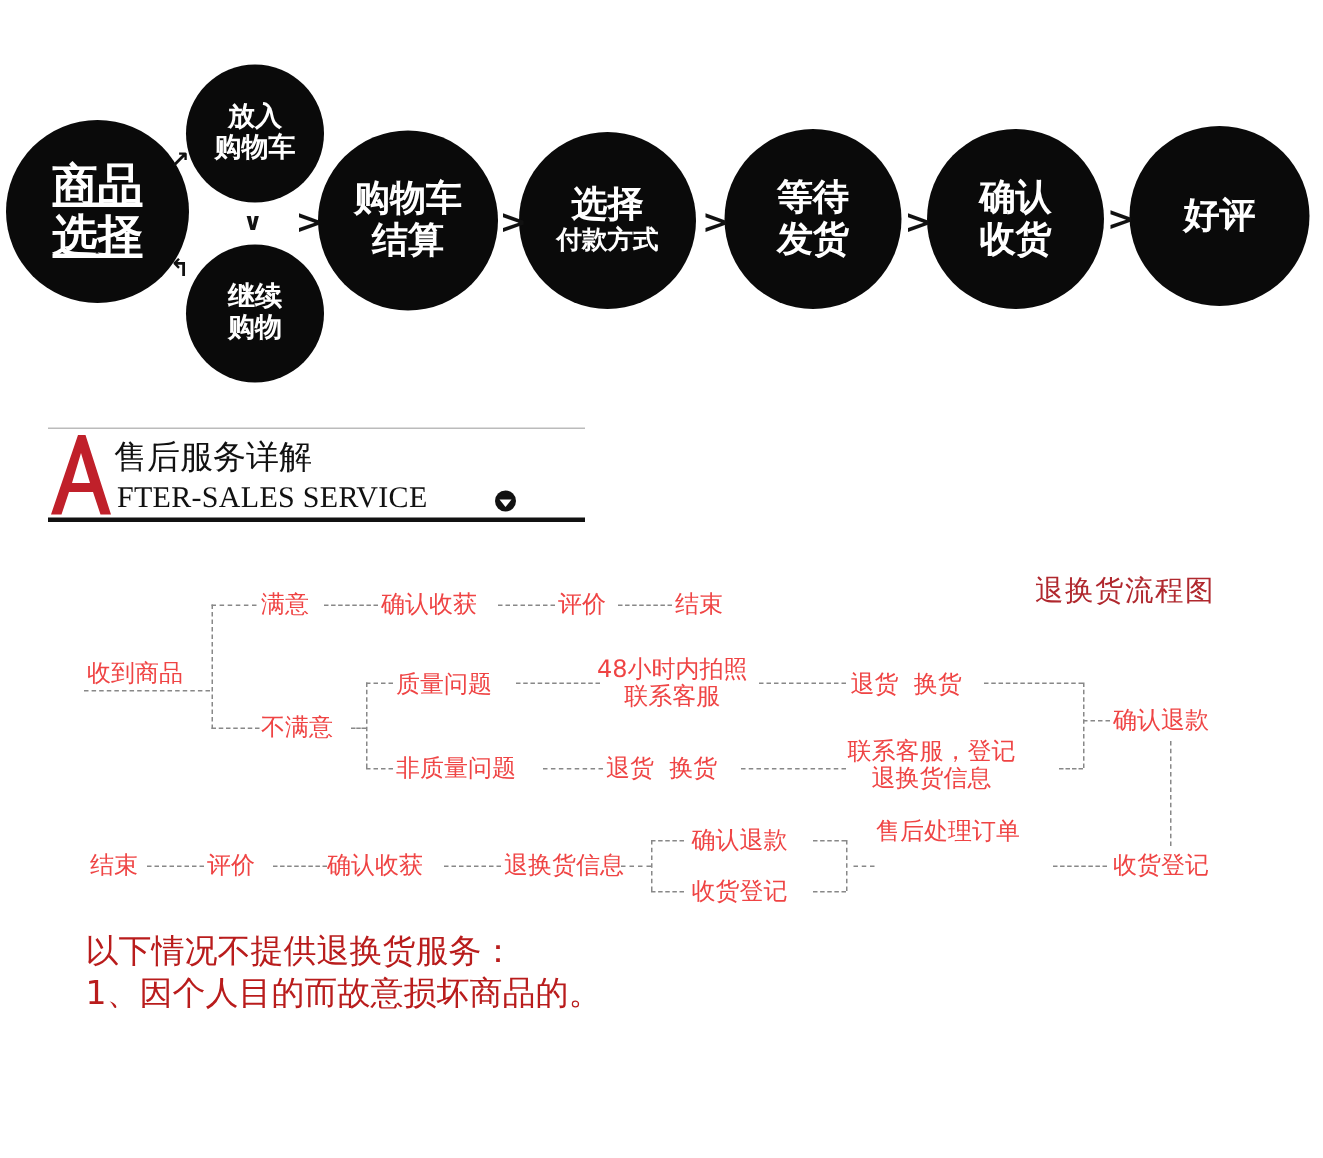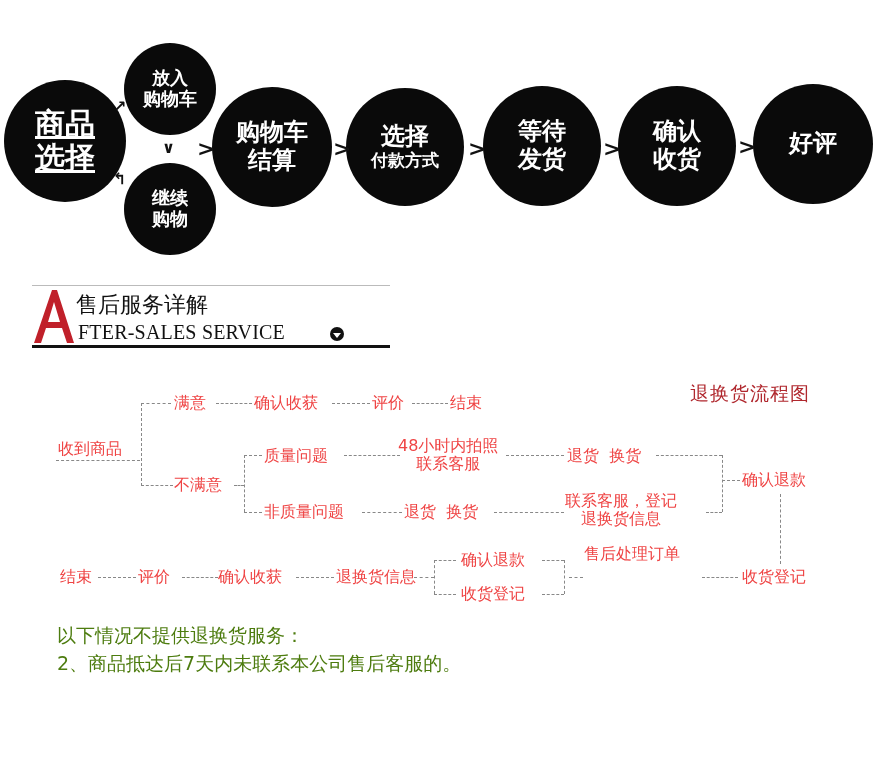--- a/index.html
+++ b/index.html
@@ -41,21 +41,21 @@
   
   .node { position: absolute; font-size: 16px; color: #ef4444; white-space: nowrap; line-height: 1.1; }
   .node.two { text-align: center; }
   .node.two span { display: block; }
   .flow-title { position: absolute; left: 690px; top: 381px; font-size: 19px; color: #b0282e; letter-spacing: 1px; }
   .hl { position: absolute; height: 0; border-top: 1px dashed #888; }
   .vl { position: absolute; width: 0; border-left: 1px dashed #888; }
   .under { position: absolute; height: 0; border-top: 1px dashed #888; }
 
   
-  .notes { position: absolute; left: 57px; top: 621px; font-size: 19px; color: #4d7c0f; line-height: 28px; }
+  .notes { position: absolute; left: 57px; top: 621px; font-size: 22px; color: #b91c1c; line-height: 28px; }
   .notes div { white-space: nowrap; }
 </style>
 </head>
 <body>
 
 <div>
   <div class="circle c-big" style="left:4px;top:80px;width:122px;height:122px;text-decoration:underline;">
     <span>商品</span>
     <span>选择</span>
   </div>
@@ -175,14 +175,14 @@
   <div class="vl" style="left:564px;top:560px;height:34px;"></div>
   <div class="hl" style="left:569px;top:577px;width:14px;"></div>
 
   <div class="node" style="left:584px;top:545px;">售后处理订单</div>
   <div class="hl" style="left:702px;top:577px;width:36px;"></div>
   <div class="node" style="left:742px;top:568px;">收货登记</div>
 </div>
 
 <div class="notes">
   <div>以下情况不提供退换货服务：</div>
-  <div>2、商品抵达后7天内未联系本公司售后客服的。</div>
+  <div>1、因个人目的而故意损坏商品的。</div>
 </div>
 
 </body></html>

